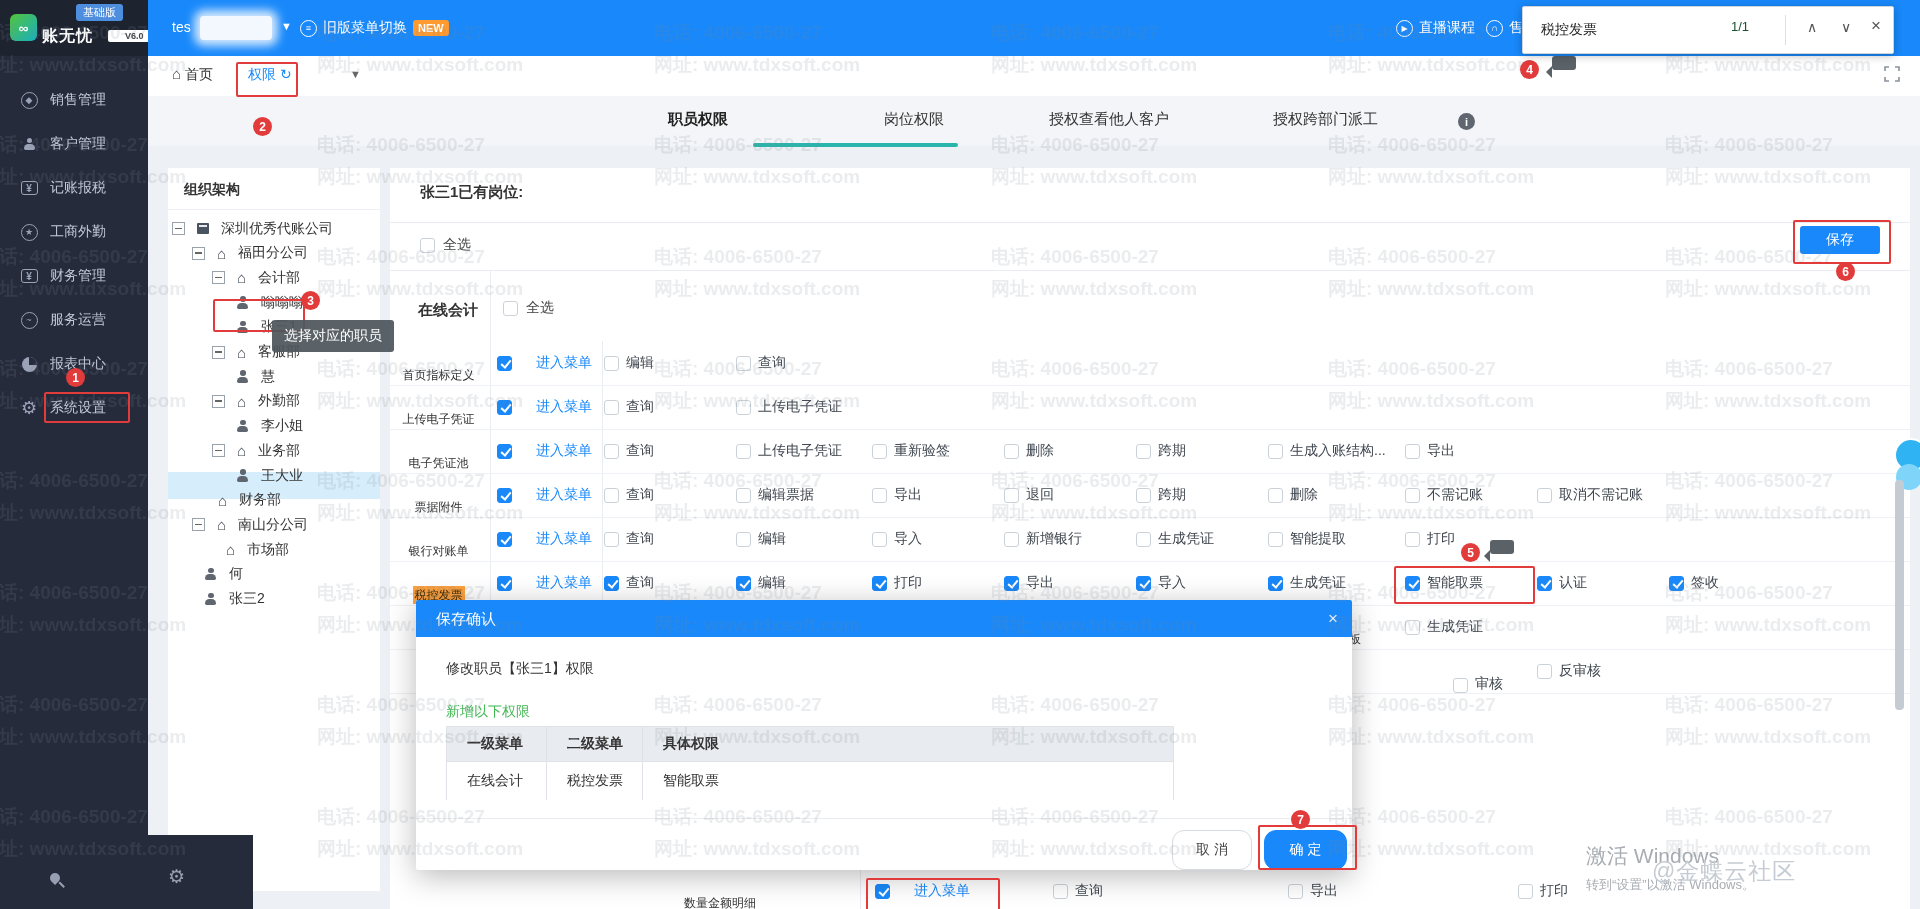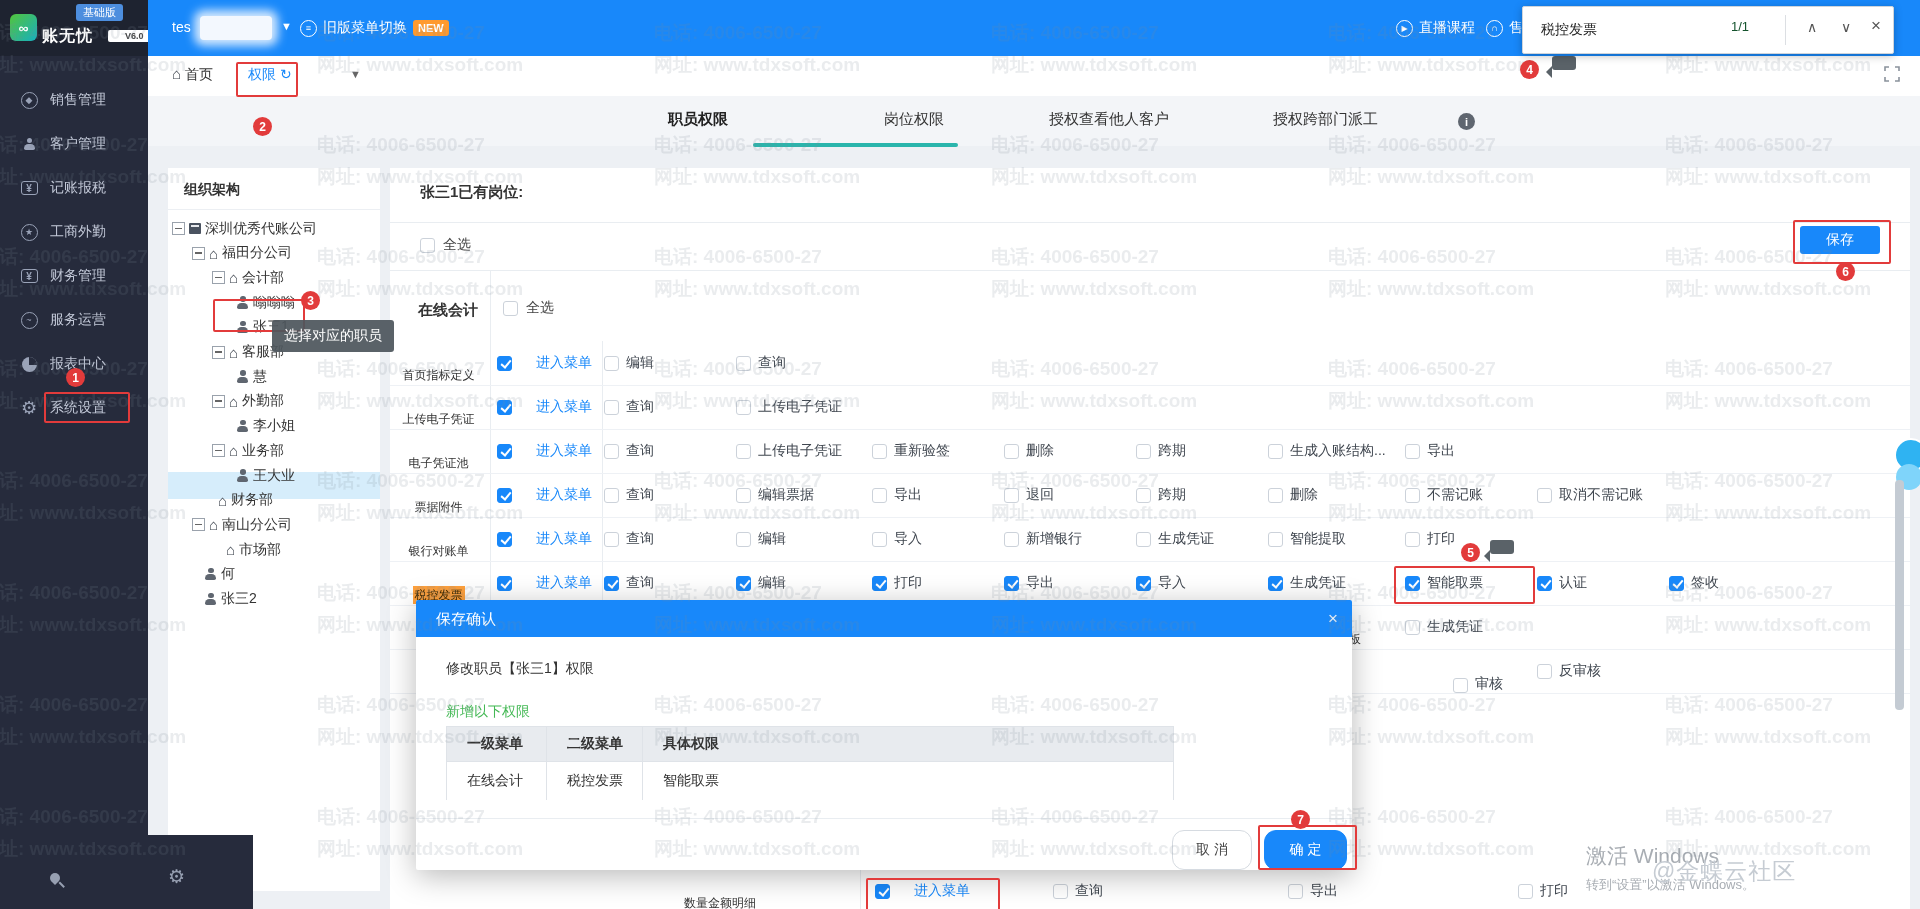--- a/index.html
+++ b/index.html
@@ -34,21 +34,21 @@
   
   #toolbar{position:absolute;left:148px;top:56px;width:1772px;height:40px;background:#fff;border-bottom:1px solid #e6e9ee;z-index:10}
   #tabsrow{position:absolute;left:148px;top:96px;width:1772px;height:50px;background:#f3f5f8;z-index:10}
   .ptab{font-size:15px;color:#333;cursor:pointer;white-space:nowrap}
   .ptab.act{font-weight:bold;color:#222}
   #tab-underline{position:absolute;left:605px;top:47px;width:205px;height:4px;background:#2ab5ac;border-radius:2px}
   .info-ic{width:17px;height:17px;border-radius:50%;background:#5f6670;color:#fff;font-size:11px;display:flex;align-items:center;justify-content:center;font-weight:bold}
   
   #tree-panel{position:absolute;left:168px;top:168px;width:212px;height:723px;background:#fff;z-index:20}
   #tree-head{position:absolute;left:0;top:0;width:212px;height:42px;line-height:42px;padding-left:16px;box-sizing:border-box;font-weight:bold;color:#333;border-bottom:1px solid #eceff3}
-  .tnode{position:absolute;height:25px;display:flex;align-items:center;gap:4px;font-size:14px;color:#333;cursor:pointer;white-space:nowrap}
+  .tnode{position:absolute;height:25px;display:flex;align-items:center;gap:12px;font-size:14px;color:#333;cursor:pointer;white-space:nowrap}
   .tnode.sel{background:transparent}
   #tree-sel-bg{position:absolute;left:0;top:304px;width:212px;height:27px;background:#d6edfb}
   .xb{width:11px;height:11px;border:1px solid #9aa2ac;background:#fff;position:relative;flex:none}
   .xb::after{content:"";position:absolute;left:2px;top:4.5px;width:7px;height:1.5px;background:#666}
   .home-g{color:#3c434d;font-size:15px;line-height:1}
   .bld{width:12px;height:11px;background:#4a5360;border-radius:1px;position:relative;flex:none}
   .bld::after{content:"";position:absolute;left:2px;top:2px;width:8px;height:2px;background:#e8eaee}
   #main-panel{position:absolute;left:390px;top:168px;width:1520px;height:741px;background:#fff;z-index:20;overflow:hidden}
   #mp-head-title{position:absolute;left:30px;top:15px;font-weight:bold;font-size:15px;color:#333}
   #mp-notice{position:absolute;right:20px;top:17px;font-size:14px;color:#ff6a2b}

